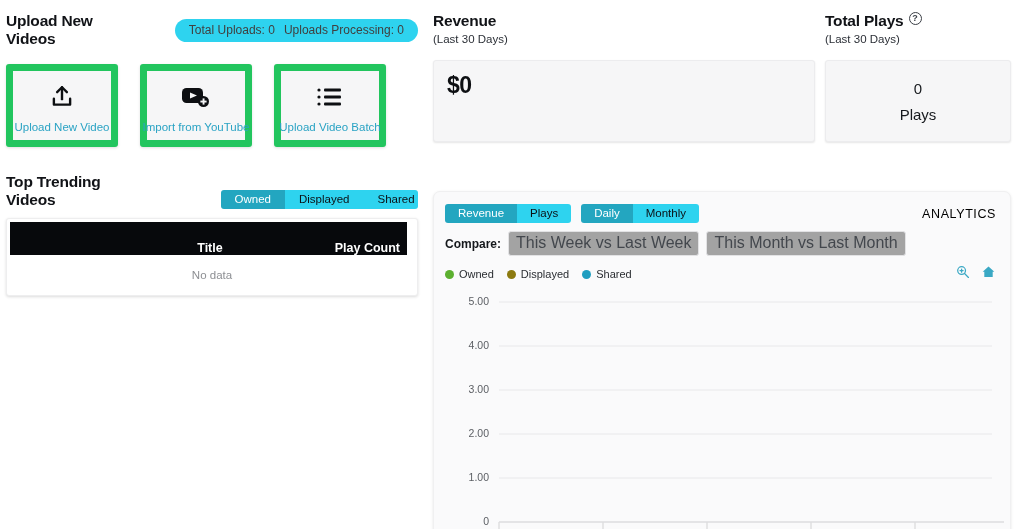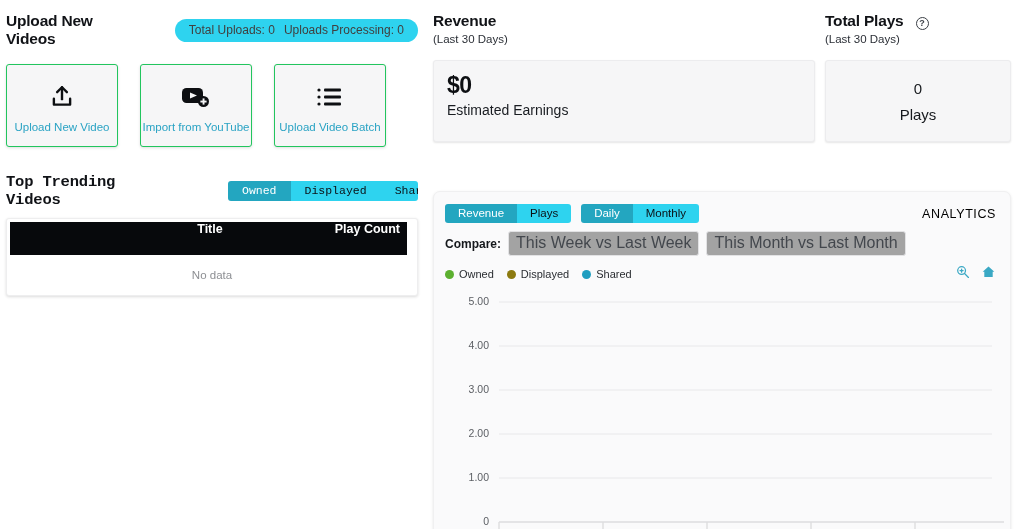--- a/index.html
+++ b/index.html
@@ -49,21 +49,21 @@
 
   .upload-cards {
     display: flex;
     gap: 22px;
     margin-top: 16px;
   }
   .up-card {
     width: 112px;
     height: 83px;
     background: #f6f6f7;
-    border: 1px solid #22c55e;
+    border: 7px solid #22c55e;
     border-radius: 3px;
     box-shadow: 0 1px 3px rgba(0,0,0,.13);
     display: flex;
     flex-direction: column;
     align-items: center;
     justify-content: center;
     cursor: pointer;
   }
   .up-card .glyph {
     height: 36px;
@@ -74,23 +74,22 @@
   }
   .up-card .cap {
     font-size: 11.5px;
     color: #2aa3c4;
     margin-top: 6px;
     white-space: nowrap;
   }
 
   .trend-head {
     display: flex;
-    align-items: center;
+    align-items: flex-end;
     margin-top: 26px;
-    font-family: Liberation Mono, monospace;
   }
   .seg {
     display: flex;
     margin-left: 74px;
     border-radius: 3px;
     overflow: hidden;
   }
   .seg div {
     font-size: 11.5px;
     padding: 3px 14px 4px 14px;
@@ -107,21 +106,21 @@
     border: 1px solid #eeeeef;
     border-radius: 3px;
     box-shadow: 0 1px 3px rgba(0,0,0,.14);
     overflow: hidden;
   }
   .thead {
     background: #07090c;
     color: #ffffff;
     height: 33px;
     display: flex;
-    align-items: flex-start;
+    align-items: flex-end;
     margin: 3px 10px 0 3px;
   }
   .th-title { flex: 1; text-align: right; font-size: 12.5px; font-weight: bold; padding-right: 112px; }
   .th-plays { font-size: 12.5px; font-weight: bold; padding-right: 7px; }
   .tbody {
     height: 40px;
     display: flex;
     align-items: center;
     justify-content: center;
     font-size: 11.5px;
@@ -133,21 +132,21 @@
   .rev-card {
     margin-top: 15px;
     height: 82px;
     padding: 11px 0 0 13px;
   }
   .rev-amt { font-size: 23px; font-weight: bold; color: #0d0f12; letter-spacing:-.5px;}
   .rev-lab { font-size: 14px; color: #191c21; margin-top: 3px; }
 
   
   .plays-col { position: absolute; left: 825px; top: 12px; width: 186px; }
-  .plays-title { display: flex; align-items: flex-end; gap: 12px; }
+  .plays-title { display: flex; align-items: flex-start; gap: 5px; }
   .qmark {
     width: 13px; height: 13px; border-radius: 50%;
     border: 1.3px solid #3b3f46;
     font-size: 9px; line-height: 11px; text-align: center;
     color: #3b3f46; font-weight: bold; cursor: pointer;
   }
   .plays-card {
     margin-top: 15px;
     height: 82px;
     display: flex; flex-direction: column;
@@ -276,21 +275,20 @@
       <div class="tbody">No data</div>
     </div>
 
   </div>
 
   <div class="rev-col">
     <div class="sec-title">Revenue</div>
     <div class="sub-note">(Last 30 Days)</div>
     <div class="card rev-card">
       <div class="rev-amt">$0</div>
-      <div class="rev-lab">Estimated Earnings</div>
     </div>
   </div>
 
   <div class="plays-col">
     <div class="plays-title">
       <span class="sec-title">Total Plays</span>
       <span class="qmark">?</span>
     </div>
     <div class="sub-note">(Last 30 Days)</div>
     <div class="card plays-card">

